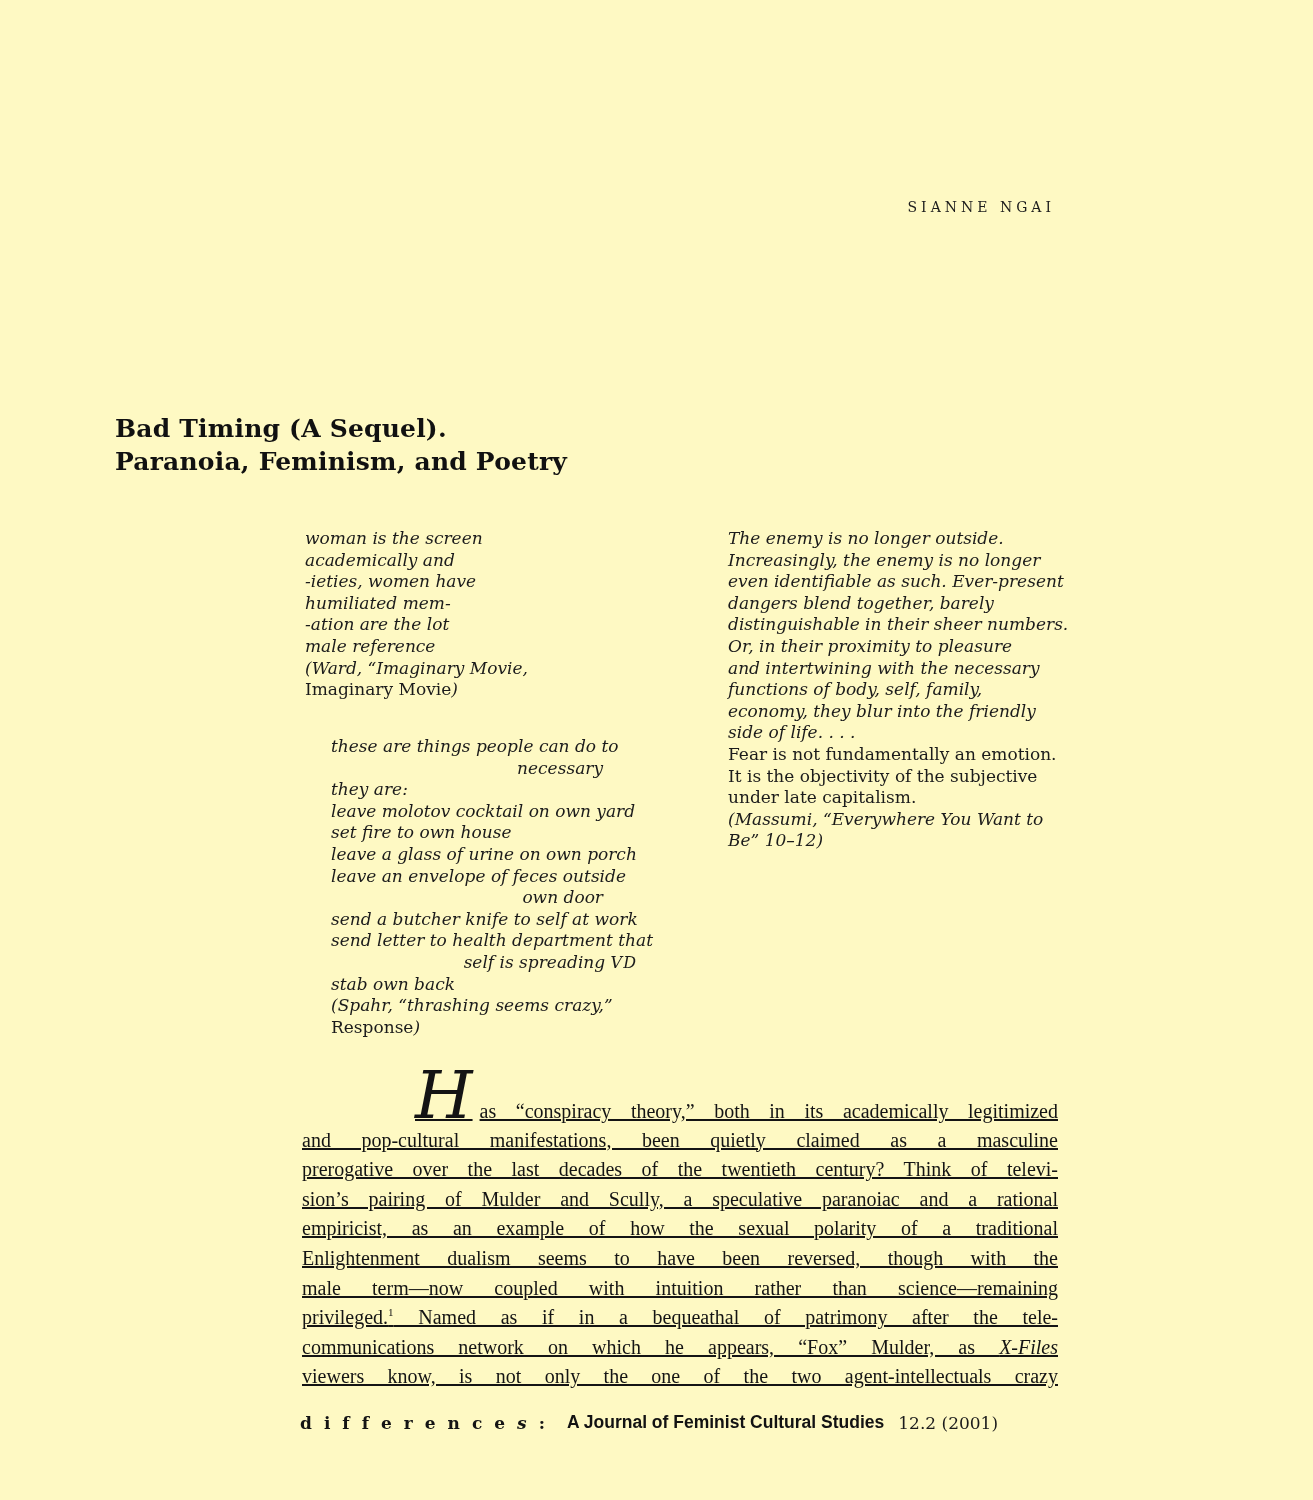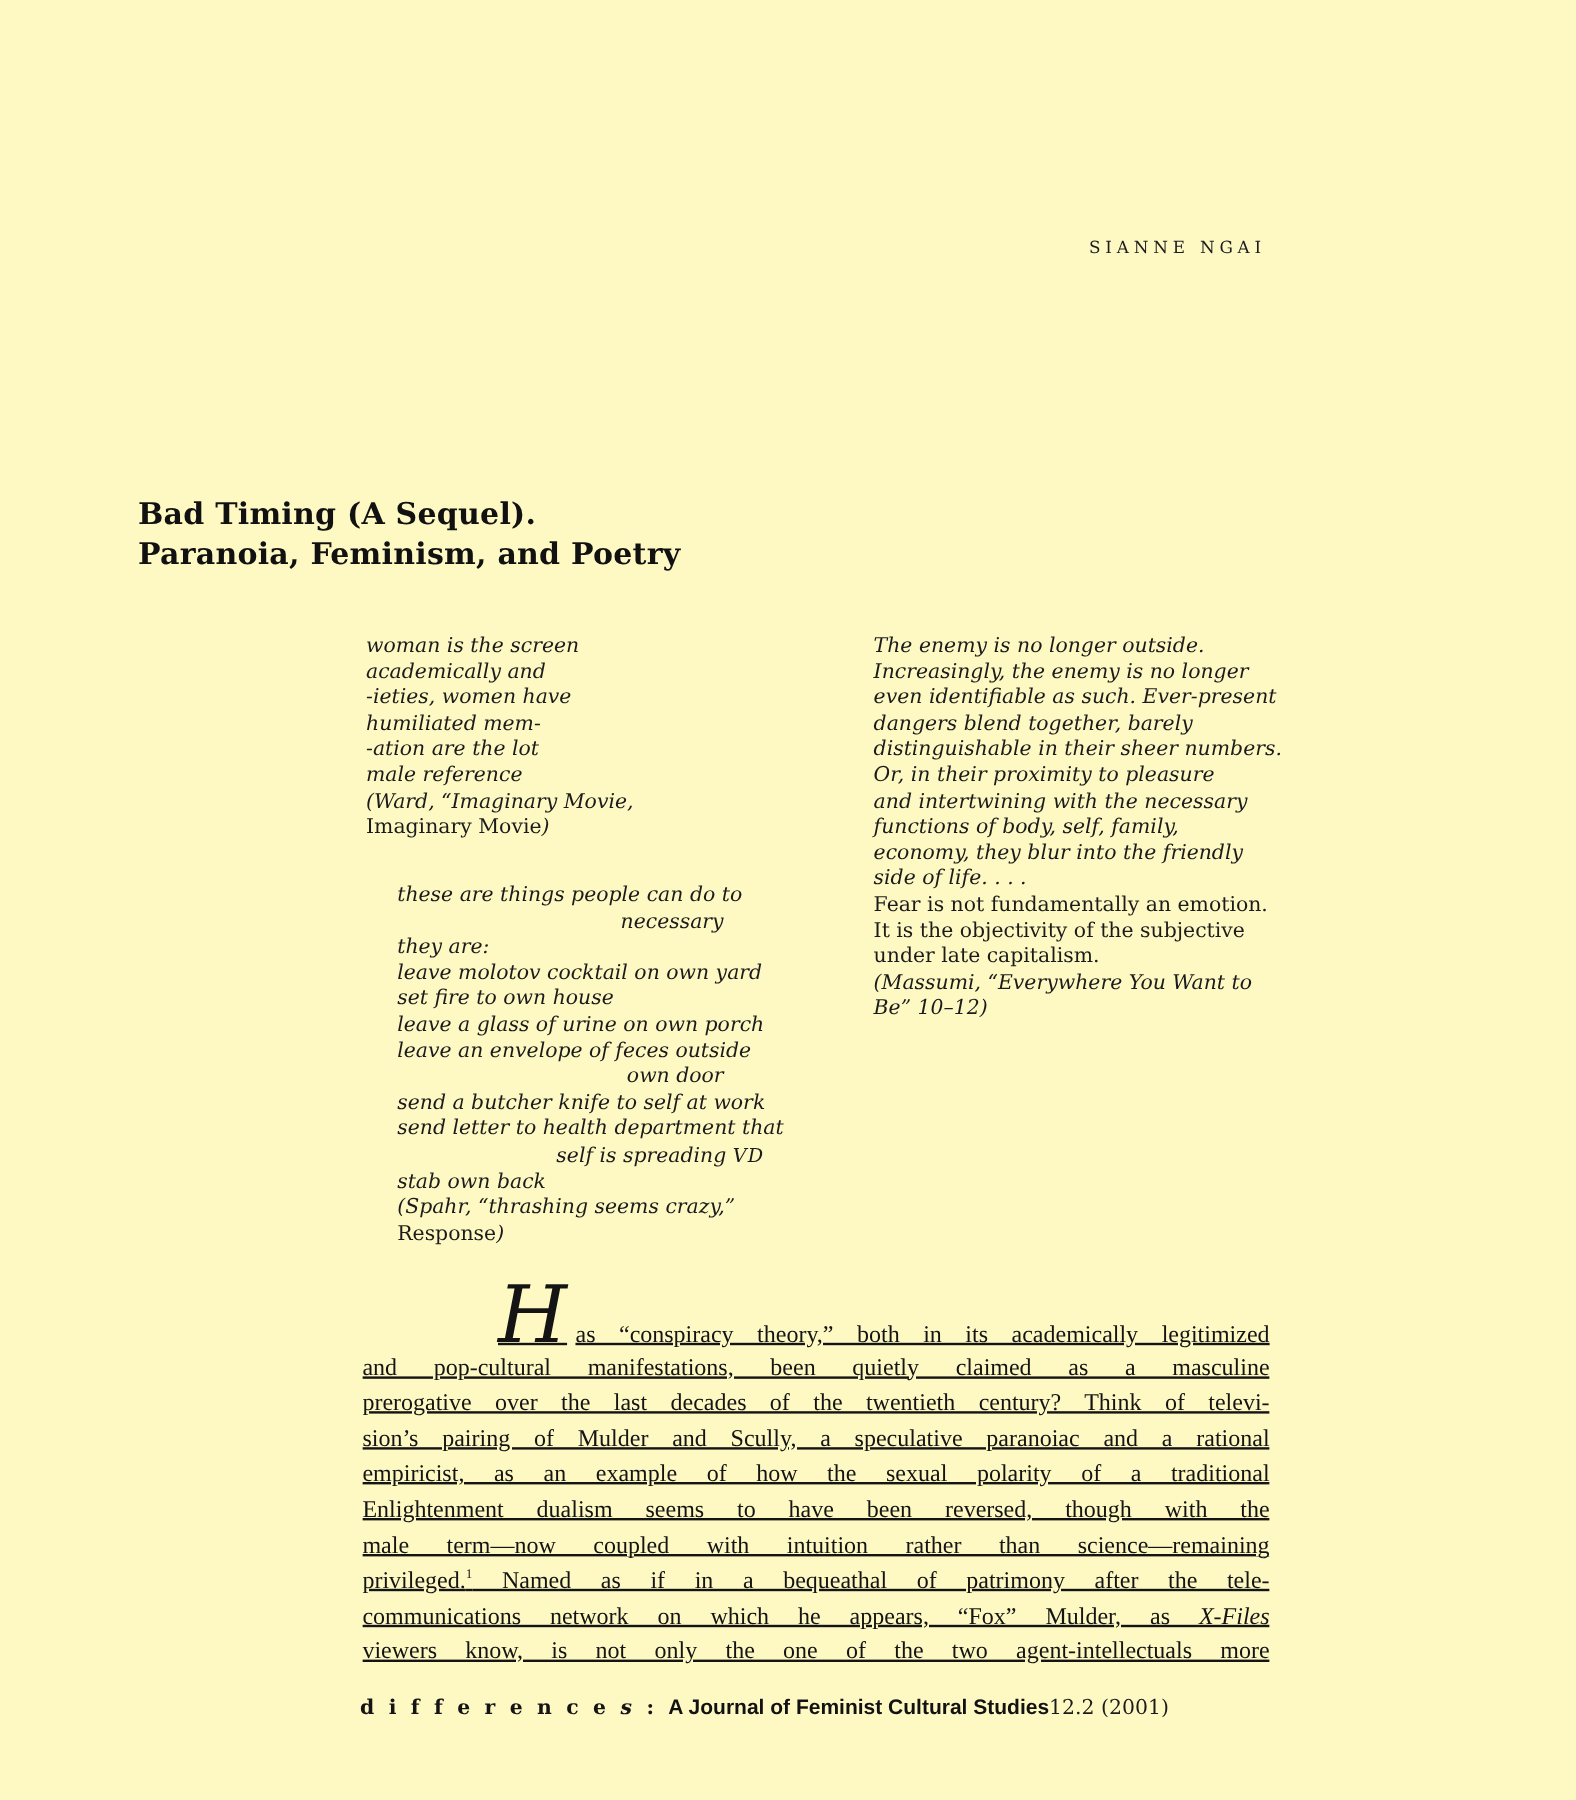--- a/index.html
+++ b/index.html
@@ -110,26 +110,27 @@
     font-family: "DejaVu Serif", serif;
     font-weight: bold;
     font-size: 17px;
     letter-spacing: 12px;
     color: #141414;
   }
   .journal-subtitle {
     font-family: "Liberation Sans", sans-serif;
     font-weight: bold;
     font-size: 17.5px;
-    margin-left: 0;
+    margin-left: 10px;
     color: #121212;
   }
   .journal-issue {
     font-family: "DejaVu Serif", serif;
     font-size: 17px;
+    margin-left: 14px;
     color: #1b1b1b;
   }
 </style>
 </head>
 <body>
 
 <div class="page">
 
   <div class="author-header">SIANNE NGAI</div>
 
@@ -187,21 +188,21 @@
   <div class="body-block">
       <div class="line first"><span class="dropcap">H</span>as “conspiracy theory,” both in its academically legitimized</div>
       <div class="line ">and pop-cultural manifestations, been quietly claimed as a masculine</div>
       <div class="line ">prerogative over the last decades of the twentieth century? Think of televi-</div>
       <div class="line ">sion’s pairing of Mulder and Scully, a speculative paranoiac and a rational</div>
       <div class="line ">empiricist, as an example of how the sexual polarity of a traditional</div>
       <div class="line ">Enlightenment dualism seems to have been reversed, though with the</div>
       <div class="line ">male term—now coupled with intuition rather than science—remaining</div>
       <div class="line ">privileged.<sup>1</sup> Named as if in a bequeathal of patrimony after the tele-</div>
       <div class="line ">communications network on which he appears, “Fox” Mulder, as <i>X-Files</i></div>
-      <div class="line ">viewers know, is not only the one of the two agent-intellectuals more</div>
+      <div class="line ">viewers know, is not only the one of the two agent-intellectuals crazy</div>
     </div>
 
   <div class="footer">
     <span class="journal-name">difference<i>s</i>:</span>
     <span class="journal-subtitle">A Journal of Feminist Cultural Studies</span>
     <span class="journal-issue">12.2 (2001)</span>
   </div>
 
 </div>
 

